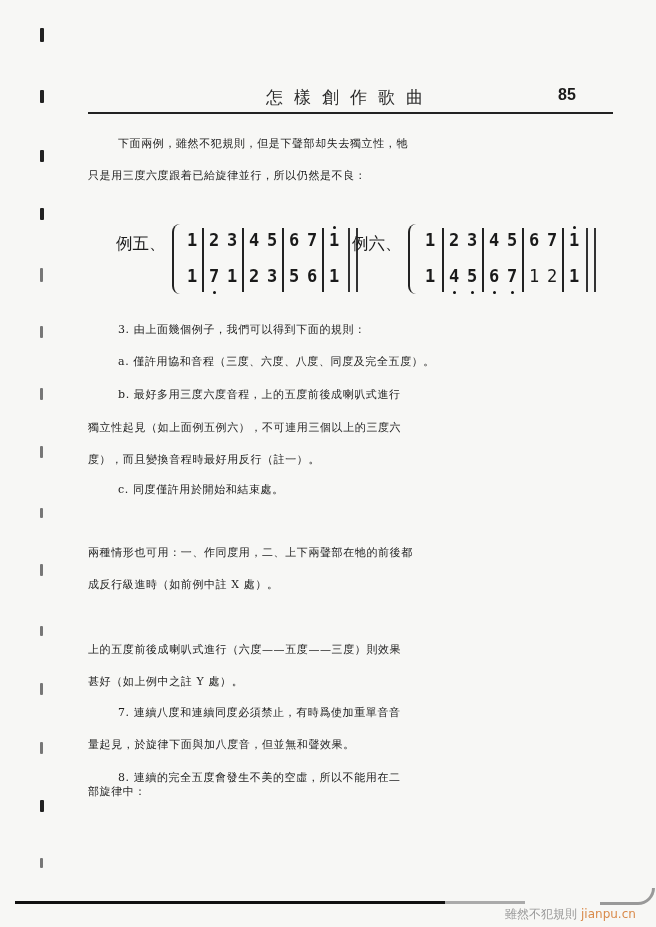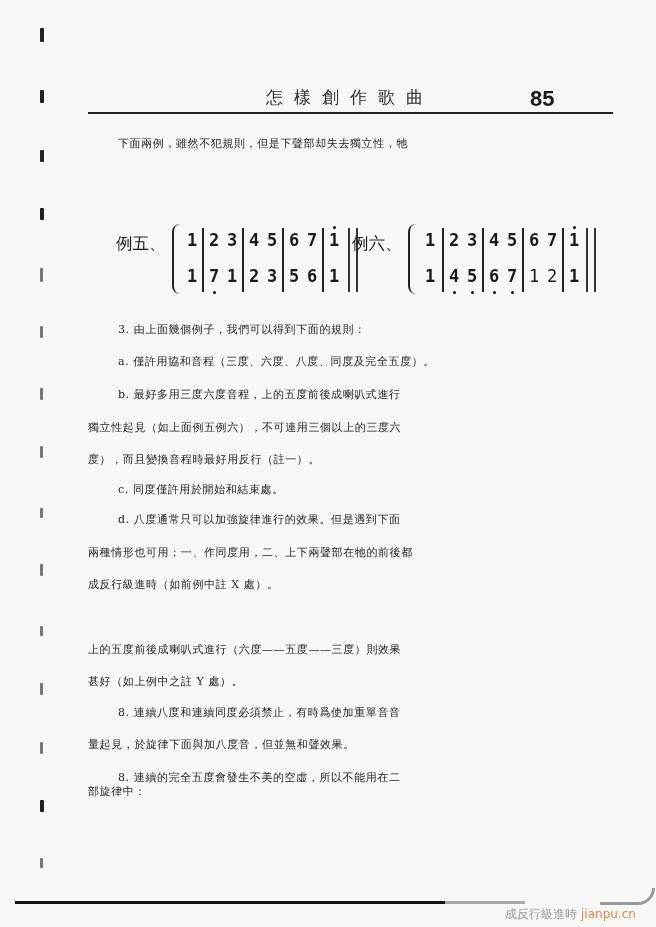--- a/index.html
+++ b/index.html
@@ -12,21 +12,21 @@
   .page { position: absolute; left: 0; top: 0; width: 656px; height: 927px; }
   
   .mark { position: absolute; left: 40px; width: 4px; background: #222; border-radius: 1px; }
   .mark.light { background: #777; width: 3px; }
 
   .header-title {
     position: absolute; top: 86px; left: 250px; width: 200px;
     text-align: center; font-size: 17px; letter-spacing: 11px; color: #2a2a2a;
   }
   .page-number {
-    position: absolute; top: 86px; left: 530px; font-size: 22px; font-weight: bold;
+    position: absolute; top: 86px; left: 558px; font-size: 16px; font-weight: bold;
     font-family: "Liberation Sans", sans-serif; color: #1a1a1a;
   }
   .header-rule {
     position: absolute; top: 112px; left: 88px; width: 525px; height: 2px;
     background: #222;
   }
 
   .line {
     position: absolute; font-size: 11px; white-space: nowrap; color: #1c1c1c;
     letter-spacing: 0.6px;
@@ -97,20 +97,21 @@
   <div class="mark light" style="top:683px;height:12px;"></div>
   <div class="mark light" style="top:742px;height:12px;"></div>
   <div class="mark" style="top:800px;height:12px;"></div>
   <div class="mark light" style="top:858px;height:10px;"></div>
 
   <div class="header-title">怎樣創作歌曲</div>
   <div class="page-number">85</div>
   <div class="header-rule"></div>
 
   <div class="line indent" style="top:136px;">下面兩例，雖然不犯規則，但是下聲部却失去獨立性，牠</div>
+  <div class="line full" style="top:168px;">只是用三度六度跟着已給旋律並行，所以仍然是不良：</div>
 
   <div class="example" style="left:116px;width:230px;">
     <span class="ex-label" style="left:0;">例五、</span>
     <div class="brace" style="left:56px;"></div>
     <div class="staff" style="left:66px;width:170px;">
       <span class="note top" style="left:4px;">1</span>
       <span class="note bot" style="left:4px;">1</span>
       <div class="bar" style="left:20px;"></div>
       <span class="note top" style="left:26px;">2</span>
       <span class="note top" style="left:44px;">3</span>
@@ -160,29 +161,28 @@
       <div class="bar double" style="left:168px;"></div>
     </div>
   </div>
 
   <div class="line indent" style="top:322px;">3. 由上面幾個例子，我們可以得到下面的規則：</div>
   <div class="line indent" style="top:354px;">a. 僅許用協和音程（三度、六度、八度、同度及完全五度）。</div>
   <div class="line indent" style="top:387px;">b. 最好多用三度六度音程，上的五度前後成喇叭式進行</div>
   <div class="line full" style="top:452px;">度），而且變換音程時最好用反行（註一）。</div>
   <div class="line full" style="top:420px;">獨立性起見（如上面例五例六），不可連用三個以上的三度六</div>
   <div class="line indent" style="top:482px;text-align:right;">c. 同度僅許用於開始和結束處。</div>
-  <div class="line indent" style="top:512px;">d. 八度通常只可以加強旋律進行的效果。但是遇到下面</div>
   <div class="line full" style="top:545px;">兩種情形也可用：一、作同度用，二、上下兩聲部在牠的前後都</div>
   <div class="line full" style="top:577px;">成反行級進時（如前例中註 X 處）。</div>
   <div class="line full" style="top:642px;">上的五度前後成喇叭式進行（六度——五度——三度）則效果</div>
   <div class="line full" style="top:674px;">甚好（如上例中之註 Y 處）。</div>
-  <div class="line indent" style="top:705px;">8. 連續八度和連續同度必須禁止，有時爲使加重單音音</div>
+  <div class="line indent" style="top:705px;">7. 連續八度和連續同度必須禁止，有時爲使加重單音音</div>
   <div class="line full" style="top:737px;">量起見，於旋律下面與加八度音，但並無和聲效果。</div>
   <div class="line indent" style="top:770px;">8. 連續的完全五度會發生不美的空虛，所以不能用在二</div>
   <div class="line full" style="top:784px;">部旋律中：</div>
 
   <div class="footer-rule-dark"></div>
   <div class="footer-rule-gray"></div>
   <div class="footer-curl"></div>
   <div class="watermark">
-    <span>成反行級進時</span><span class="site">jianpu.cn</span>
+    <span>雖然不犯規則</span><span class="site">jianpu.cn</span>
   </div>
 </div>
 
 </body></html>

